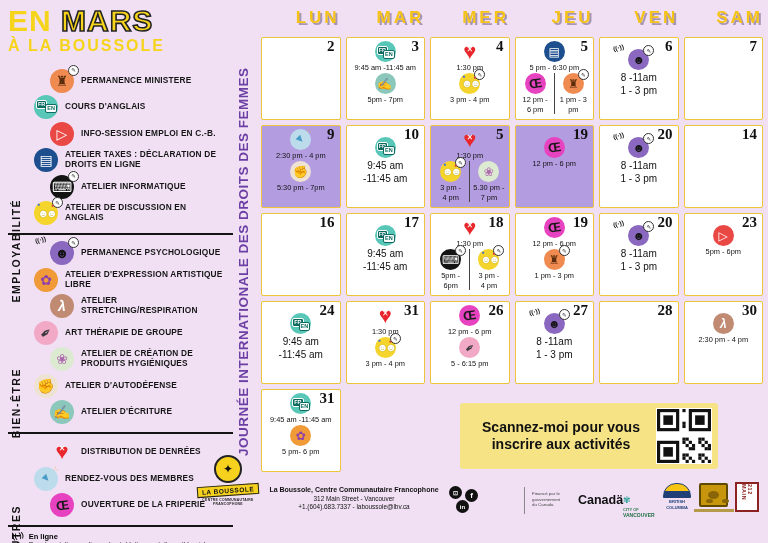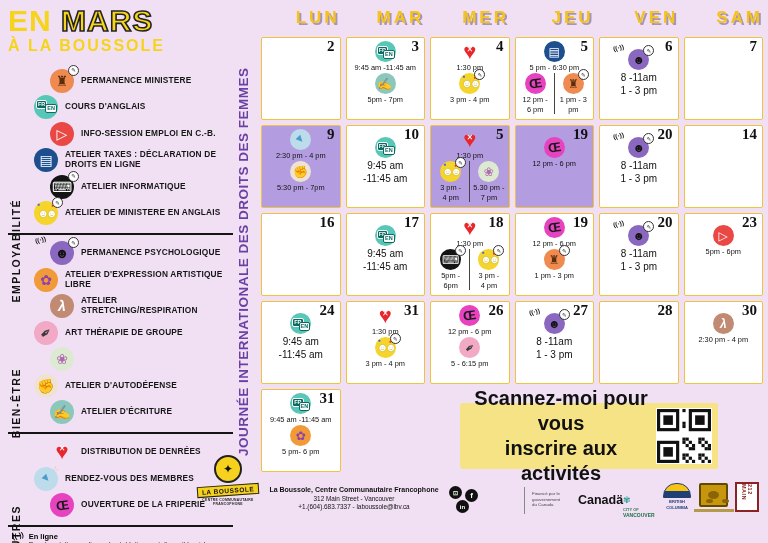--- a/index.html
+++ b/index.html
@@ -68,21 +68,21 @@
   .ic-discussion .glyph{letter-spacing:-3px;font-size:11px;text-shadow:0 0 1px #8a7a00;}
   .ic-discussion::before{content:"●";position:absolute;top:0;left:3px;font-size:5px;color:#3a6bd6;}
   .ic-discussion::after{content:"●";position:absolute;top:1px;right:4px;font-size:5px;color:#d63a3a;}
   .ic-friperie .glyph{font-weight:800;font-size:13px;transform:rotate(-8deg);}
   .ic-stretching .glyph{font-style:italic;font-weight:700;}
   .ic-arttherapie .glyph{transform:rotate(-40deg);}
 
   
   .scan-box{position:absolute;left:460px;top:403px;width:258px;height:66px;background:#f5e385;border-radius:3px;
     display:flex;align-items:center;justify-content:space-between;padding:4px 6px;box-sizing:border-box;}
-  .scan-text{flex:1;text-align:center;font-size:20px;font-weight:800;line-height:1.25;color:#111;}
+  .scan-text{flex:1;text-align:center;font-size:14px;font-weight:800;line-height:1.25;color:#111;}
   .qr{width:56px;height:56px;background:#fff;padding:1px;box-sizing:border-box;flex:none;}
 
   
   .lb-logo{position:absolute;left:197px;top:455px;width:62px;text-align:center;}
   .lb-compass{width:24px;height:24px;margin:0 auto;border-radius:50%;background:#f6d21f;border:2px solid #222;
     display:flex;align-items:center;justify-content:center;font-size:12px;color:#111;}
   .lb-band{margin-top:2px;background:#f6d21f;border:1px solid #222;transform:rotate(-4deg);
     font-size:6.5px;font-weight:800;letter-spacing:.5px;color:#111;padding:1px 0;}
   .lb-sub{margin-top:2px;font-size:3.4px;font-weight:700;letter-spacing:.3px;color:#222;}
   .contact{position:absolute;left:260px;top:486px;width:188px;text-align:center;color:#111;}
@@ -160,21 +160,21 @@
               <i class="glyph" style="color: rgb(255, 255, 255);">⌨</i>
               <i class="badge badge-pencil">✎</i>
             </span>
             <span class="lbl">ATELIER INFORMATIQUE</span>
           </div>
           <div class="item">
             <span class="evicon ic-discussion legend-icon" style="background: rgb(245, 212, 44);">
               <i class="glyph" style="color: rgb(255, 255, 255);">☻☻</i>
               <i class="badge badge-pencil">✎</i>
             </span>
-            <span class="lbl">ATELIER DE MINISTERE EN ANGLAIS</span>
+            <span class="lbl">ATELIER DE DISCUSSION EN ANGLAIS</span>
           </div>
         </div>
         <div class="sec">
           <span class="seclabel">BIEN-ÊTRE</span>
           <div class="item">
             <span class="evicon ic-psychologique legend-icon" style="background: rgb(138, 104, 192);">
               <i class="glyph" style="color: rgb(20, 20, 20);">☻</i>
               <i class="badge badge-wifi">((·))</i>
               <i class="badge badge-pencil">✎</i>
             </span>
@@ -195,20 +195,21 @@
           <div class="item">
             <span class="evicon ic-arttherapie legend-icon" style="background: rgb(242, 169, 198);">
               <i class="glyph" style="color: rgb(58, 58, 58);">✒</i>
             </span>
             <span class="lbl">ART THÉRAPIE DE GROUPE</span>
           </div>
           <div class="item">
             <span class="evicon ic-hygieniques legend-icon" style="background: rgb(220, 234, 210);">
               <i class="glyph" style="color: rgb(176, 106, 176);">❀</i>
             </span>
+            <span class="lbl">ATELIER DE CRÉATION DE PRODUITS HYGIÉNIQUES</span>
           </div>
           <div class="item">
             <span class="evicon ic-autodefense legend-icon" style="background: rgb(238, 227, 211);">
               <i class="glyph" style="color: rgb(196, 37, 37);">✊</i>
             </span>
             <span class="lbl">ATELIER D'AUTODÉFENSE</span>
           </div>
           <div class="item">
             <span class="evicon ic-ecriture legend-icon" style="background: rgb(140, 199, 188);">
               <i class="glyph" style="color: rgb(43, 43, 43);">✍</i>

